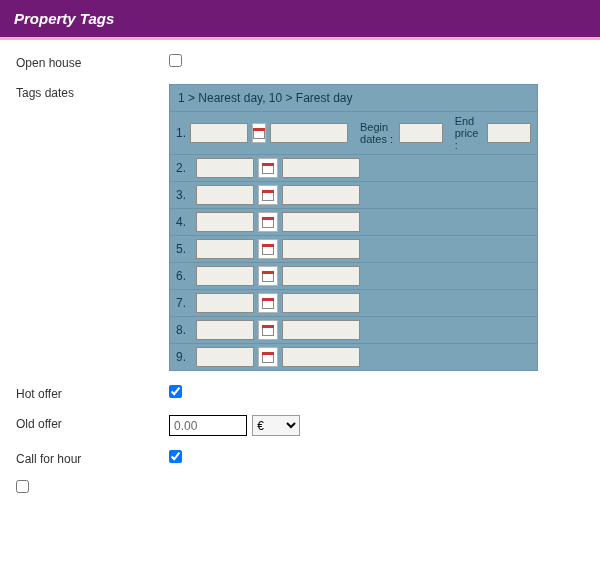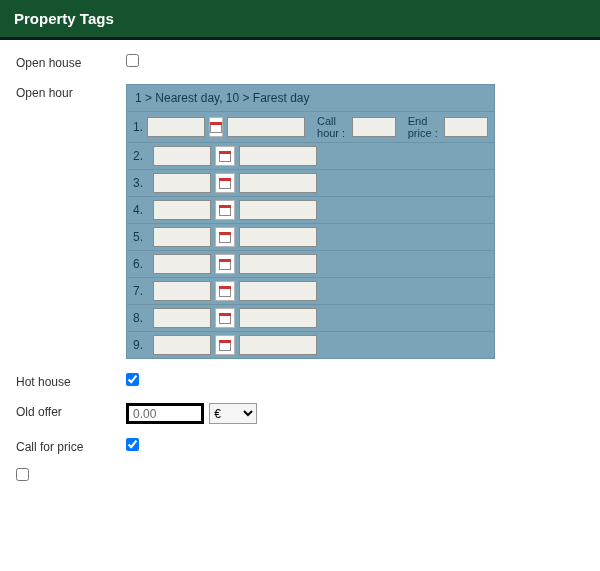--- a/index.html
+++ b/index.html
@@ -4,32 +4,34 @@
 <style>
   * { box-sizing: border-box; margin: 0; padding: 0; }
   body {
     font-family: Arial, Helvetica, sans-serif;
     font-size: 12px;
     color: #333;
     background: #fff;
     width: 600px;
   }
   .panel-header {
-    background: #14532d;
+    background: #701a75;
     color: #fff;
     font-weight: bold;
     font-size: 15px;
     padding: 10px 14px;
-    border-bottom: 3px solid #0f172a;
+    font-style: italic;
+    border-bottom: 3px solid #f9a8d4;
   }
   .form-body { padding: 14px 16px 20px 16px; }
   .form-row {
     display: flex;
     align-items: flex-start;
     margin-bottom: 14px;
+    gap: 43px;
   }
   .form-label {
     width: 110px;
     flex: 0 0 110px;
     font-size: 12px;
     color: #333;
     padding-top: 2px;
   }
   .form-control { flex: 1; }
   input[type=checkbox] { width: 13px; height: 13px; }
@@ -97,21 +99,21 @@
   }
   .hour-input {
     width: 44px;
     height: 20px;
     background: #efeee9;
     border: 1px solid #8a8a8a;
   }
   .price-input {
     width: 78px;
     height: 21px;
-    border: 3px solid #000000;
+    border: 1px solid #000000;
     padding: 2px 4px;
     font-size: 12px;
     color: #666;
   }
   .currency-sel {
     width: 48px;
     height: 21px;
     border: 1px solid #9a9a9a;
     background: #f5f5f5;
     font-size: 12px;
@@ -128,33 +130,33 @@
 <div class="form-body">
 
   <div class="form-row">
     <div class="form-label">Open house</div>
     <div class="form-control">
       <input type="checkbox" style="">
     </div>
   </div>
 
   <div class="form-row">
-    <div class="form-label">Open hour</div>
+    <div class="form-label">Tags dates</div>
     <div class="form-control">
       <div class="dates-box">
         <div class="dates-hint">1 &gt; Nearest day, 10 &gt; Farest day</div>
         <div id="date-rows">
             <div class="date-row">
               <span class="date-num">1.</span>
               <input class="date-input" type="text" value="" style="">
               <span class="cal-btn">
                 <span class="cal-ico"></span>
               </span>
               <input class="date-input wide" type="text" value="" style="">
-              <span class="hour-lbl">Call hour :</span>
+              <span class="hour-lbl">Begin dates :</span>
               <input class="hour-input" type="text" value="" style="">
               <span class="hour-lbl">End price :</span>
               <input class="hour-input" type="text" value="" style="">
             </div>
             <div class="date-row">
               <span class="date-num">2.</span>
               <input class="date-input" type="text" value="" style="">
               <span class="cal-btn">
                 <span class="cal-ico"></span>
               </span>
@@ -216,37 +218,37 @@
               </span>
               <input class="date-input wide" type="text" value="" style="">
             </div>
           </div>
       </div>
     </div>
   </div>
 
 
   <div class="form-row">
-    <div class="form-label">Hot house</div>
+    <div class="form-label">Hot offer</div>
     <div class="form-control"><input type="checkbox" checked="" style=""></div>
   </div>
 
 
   <div class="form-row">
     <div class="form-label">Old offer</div>
     <div class="form-control">
       <input class="price-input" type="text" value="0.00" style="">
       <select class="currency-sel">
         <option>€</option>
       </select>
     </div>
   </div>
 
   <div class="form-row">
-    <div class="form-label">Call for price</div>
+    <div class="form-label">Call for hour</div>
     <div class="form-control"><input type="checkbox" checked="" style=""></div>
   </div>
 
   <div class="form-row">
     <div class="form-control"><input type="checkbox" style=""></div>
   </div>
 
 </div>
 
 </body></html>

